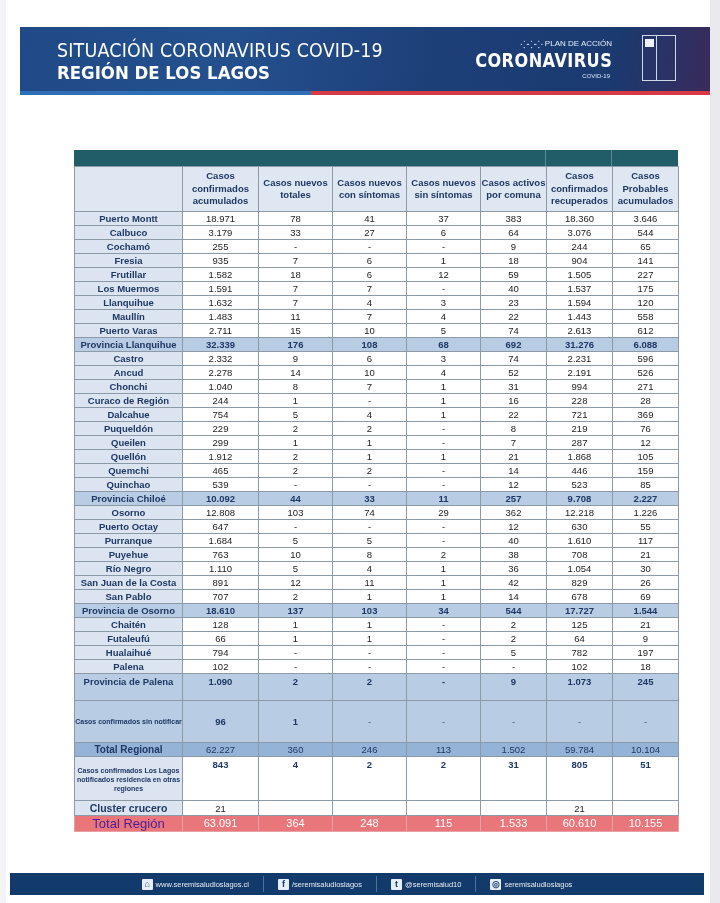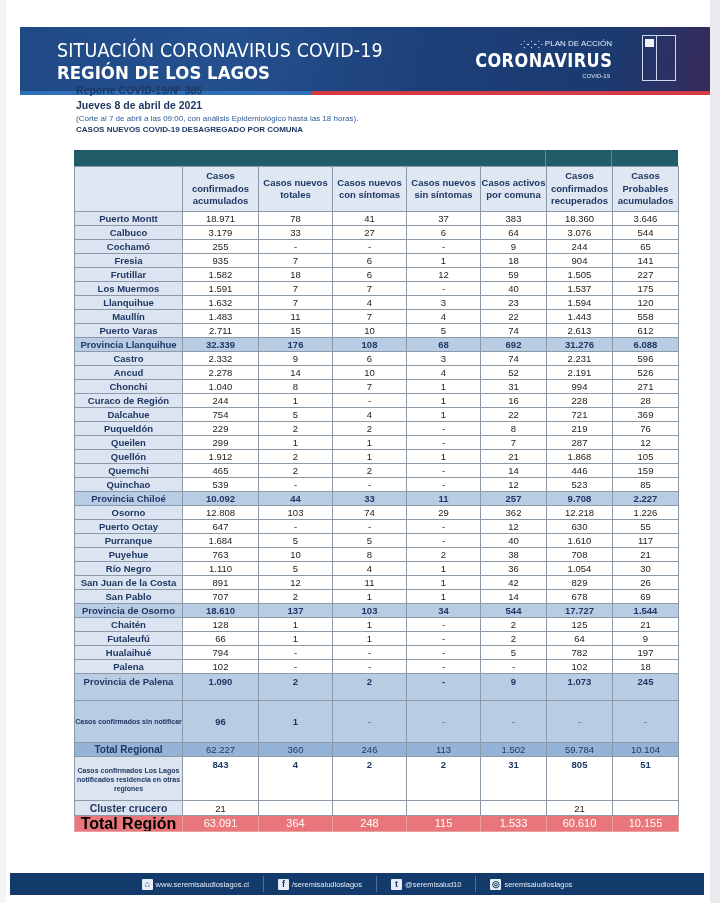--- a/index.html
+++ b/index.html
@@ -63,21 +63,21 @@
   tr.nonotif td { background: #b8cce4; height: 42px; font-weight: bold; color:#1f3864;}
   tr.nonotif td.name { font-size: 7px; line-height: 9px; white-space: normal; }
   tr.nonotif td.dash { font-weight: normal; color:#555; }
   tr.totreg td { background: #95b3d7; color: #1f3864; height: 14px; font-weight: normal; }
   tr.totreg td.name { background: #95b3d7; font-weight: bold; font-size: 10px; }
   tr.other td { background: #ffffff; height: 44px; vertical-align: top; font-weight: bold; color:#1f3864; padding-top: 1px; }
   tr.other td.name { background: #dbe4f0; font-size: 7px; line-height: 9px; white-space: normal; vertical-align: middle; }
   tr.cluster td { background: #ffffff; height: 15px; }
   tr.cluster td.name { background: #dbe4f0; font-size: 10.5px; }
   tr.total td { background: #e8767a; color: #ffffff; font-size: 11px; height: 16px; border-color: #e8a0a3; }
-  tr.total td.name { background: #e8767a; color: #000000; font-size: 16px; font-weight: bold; }
+  tr.total td.name { background: #e8767a; color: #4c1d95; font-size: 13px; font-weight: normal; }
 
   
   .footer {
     position: absolute; left: 4px; top: 873px; width: 694px; height: 22px; background: #123a6a;
     display: flex; align-items: center; justify-content: center; color: #e8eef7; font-size: 7.5px;
   }
   .footer .fitem { display: flex; align-items: center; padding: 0 14px; border-right: 1px solid #4d6f98; height: 16px; }
   .footer .fitem:last-child { border-right: none; }
   .footer .ic { width: 11px; height: 11px; background: #e8eef7; color: #123a6a; font-size: 9px; font-weight: bold;
     display: inline-flex; align-items: center; justify-content: center; margin-right: 3px; border-radius: 1px; }
@@ -98,26 +98,20 @@
     <div class="gov-logo">
       <div class="l">
           <span></span>
         </div>
         <div class="r"></div>
     </div>
     <div class="bar1"></div>
     <div class="bar2"></div>
   </div>
 
-  <div class="info">
-    <div class="r1">Reporte COVID-19/N° 385</div>
-    <div class="r2">Jueves 8 de abril de 2021</div>
-    <div class="r3">(Corte al 7 de abril a las 09:00, con análisis Epidemiológico hasta las 18 horas).</div>
-    <div class="r4">CASOS NUEVOS COVID-19 DESAGREGADO POR COMUNA</div>
-  </div>
 
   <div class="tablewrap">
     <div class="tophdr">
       <div style="width:472px"></div>
         <div style="width:66px"></div>
         <div style="width:66px;border-right:none"></div>
     </div>
     <table id="tbl">
       <colgroup>
         <col style="width:108px">

